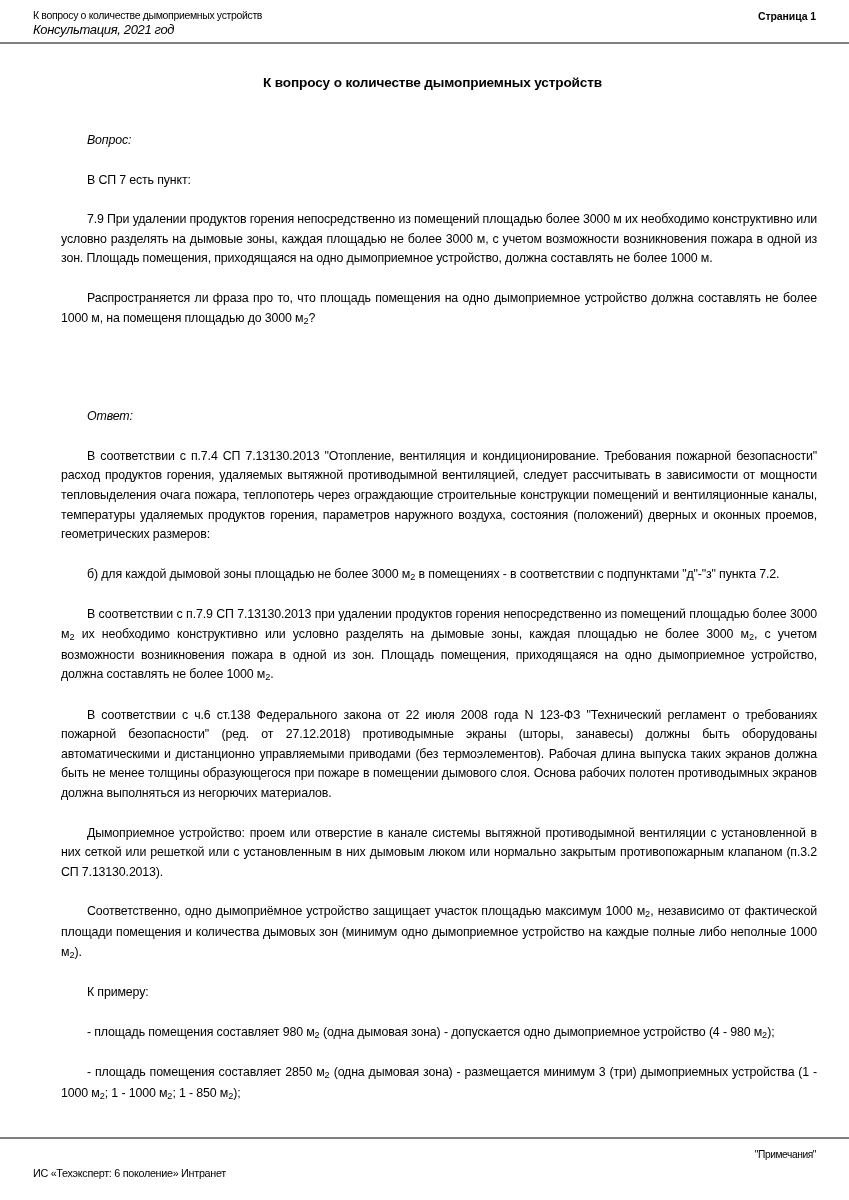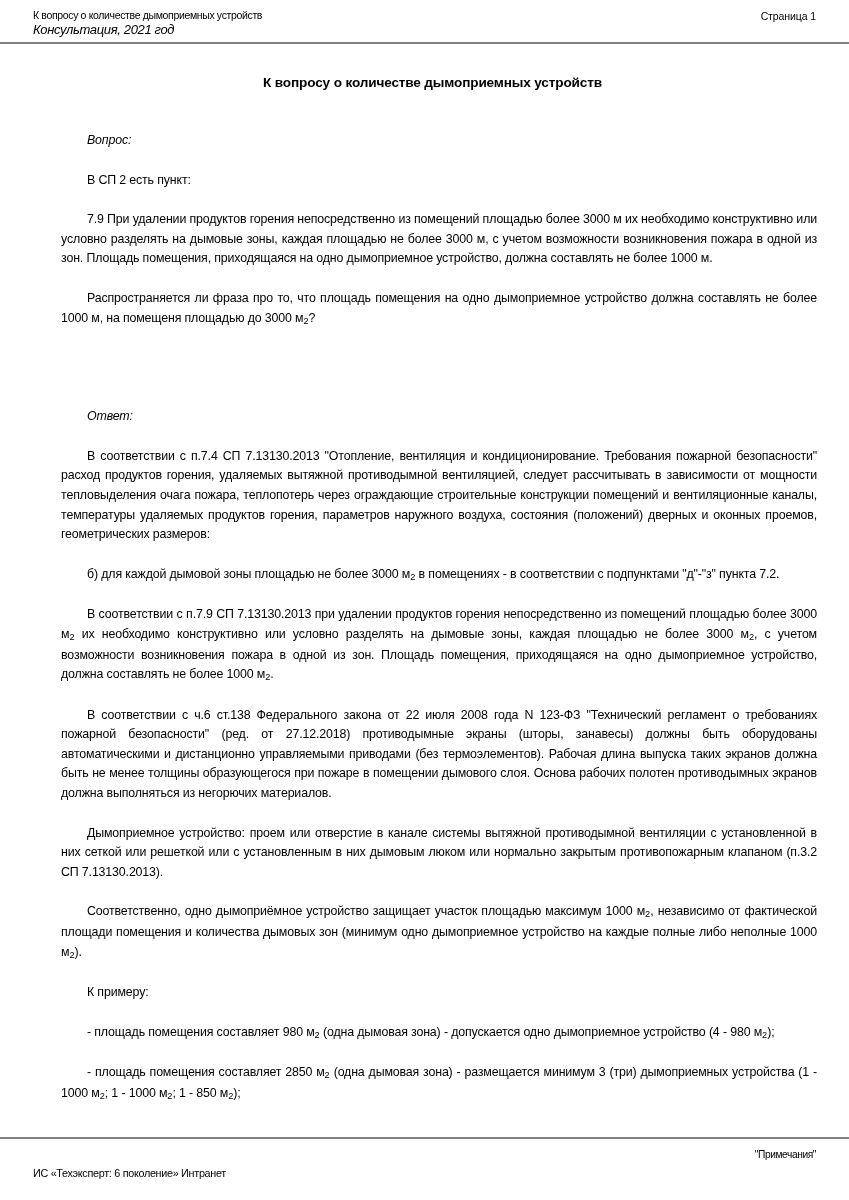--- a/index.html
+++ b/index.html
@@ -49,20 +49,21 @@
     font-size: 13px;
     font-style: italic;
     letter-spacing: -0.35px;
     white-space: nowrap;
   }
   .header-page-no {
     font-size: 10.5px;
     letter-spacing: -0.1px;
     white-space: nowrap;
     padding-top: 1px;
+    font-weight: bold;
   }
   .rule-top {
     position: absolute;
     left: 0;
     right: 0;
     top: 42px;
     height: 2px;
     background: #808080;
   }
 
@@ -167,21 +168,21 @@
   <div class="content">
 
     <h1 class="doc-title">К вопросу о количестве дымоприемных устройств</h1>
 
     <div class="gap-lg"></div>
 
     <p class="para italic indent">Вопрос:</p>
 
     <div class="gap-md"></div>
 
-    <p class="para indent">В СП 2 есть пункт:</p>
+    <p class="para indent">В СП 7 есть пункт:</p>
 
     <div class="gap-md"></div>
 
     <p class="para indent">7.9 При удалении продуктов горения непосредственно из помещений площадью более 3000 м их необходимо конструктивно или условно разделять на дымовые зоны, каждая площадью не более 3000 м, с учетом возможности возникновения пожара в одной из зон. Площадь помещения, приходящаяся на одно дымоприемное устройство, должна составлять не более 1000 м.</p>
 
     <div class="gap-md"></div>
 
     <p class="para indent"><span>Распространяется ли фраза про то, что площадь помещения на одно дымоприемное устройство должна составлять не более 1000 м, на помещеня площадью до 3000 м</span><sub class="m2">2</sub><span>?</span></p>
 
     <div class="gap-md"></div>

